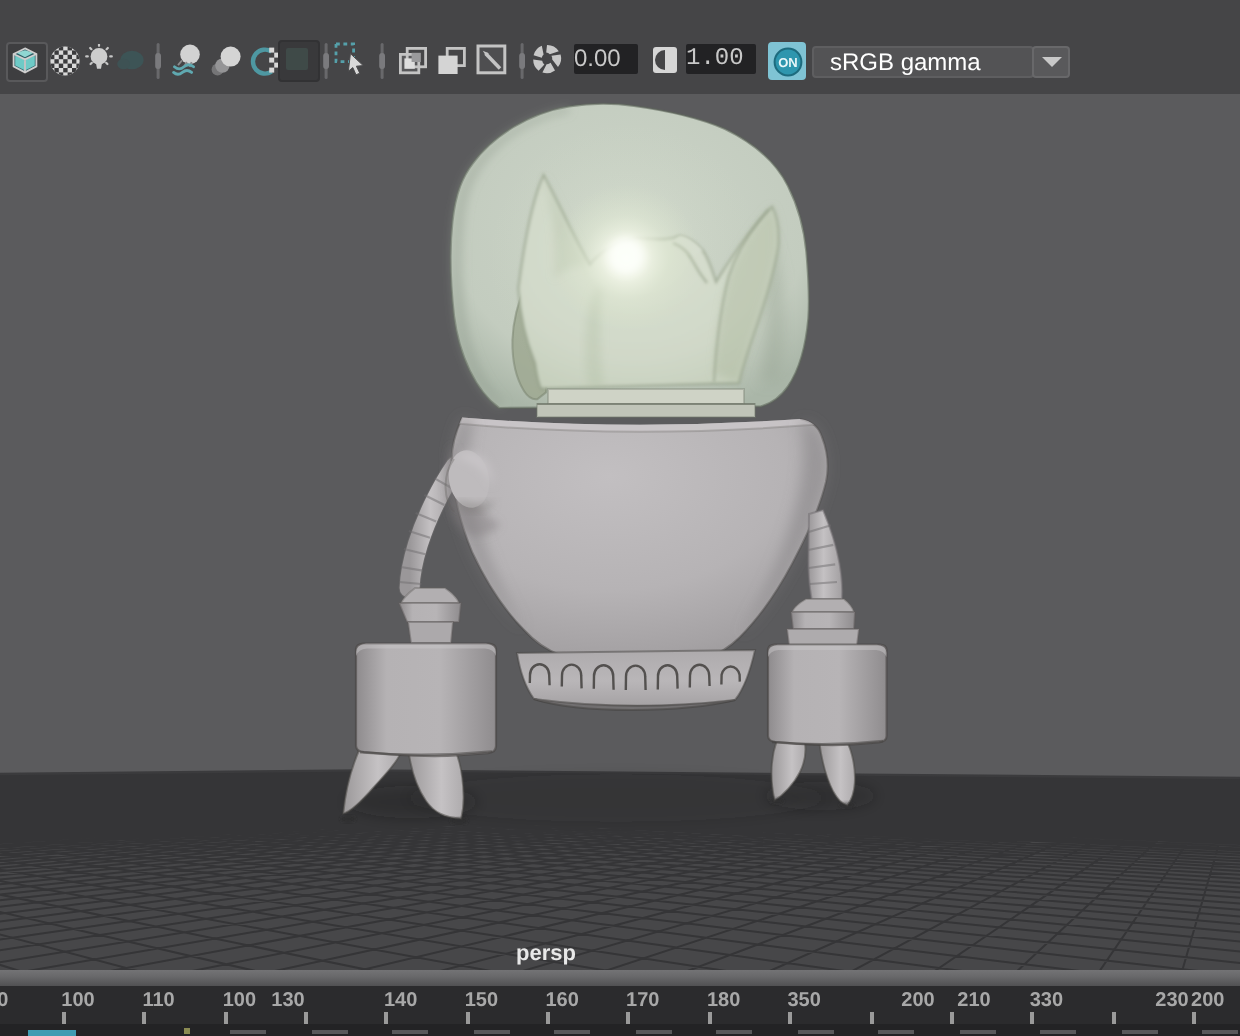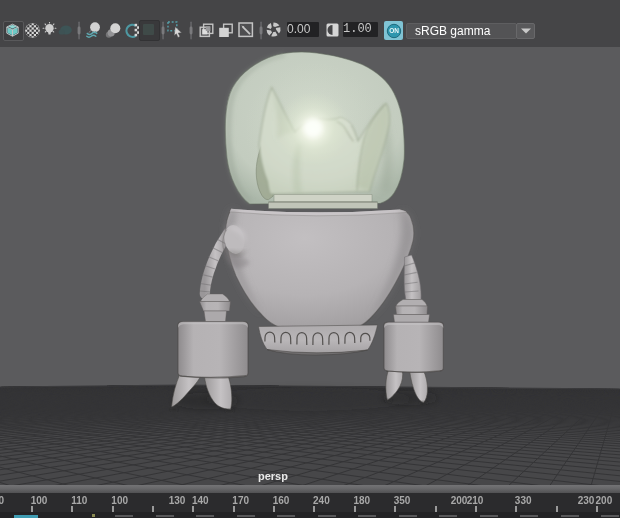--- a/index.html
+++ b/index.html
@@ -344,37 +344,37 @@
   </div>
 <div id="strip"></div>
 <div id="timeline">
     <div class="tnum" style="left:-1.4px">90</div>
     <div class="tnum" style="left:39.0px">100</div>
     <div class="tick" style="left:31.0px"></div>
     <div class="tnum" style="left:79.3px">110</div>
     <div class="tick" style="left:71.3px"></div>
     <div class="tnum" style="left:119.7px">100</div>
     <div class="tick" style="left:111.7px"></div>
-    <div class="tnum" style="left:177px">130</div>
+    <div class="tnum" style="left:144px">130</div>
     <div class="tick" style="left:152.0px"></div>
     <div class="tnum" style="left:200.3px">140</div>
     <div class="tick" style="left:192.3px"></div>
-    <div class="tnum" style="left:240.7px">170</div>
+    <div class="tnum" style="left:240.7px">150</div>
     <div class="tick" style="left:232.7px"></div>
     <div class="tnum" style="left:281.1px">160</div>
     <div class="tick" style="left:273.1px"></div>
-    <div class="tnum" style="left:321.4px">240</div>
+    <div class="tnum" style="left:321.4px">170</div>
     <div class="tick" style="left:313.4px"></div>
     <div class="tnum" style="left:361.8px">180</div>
     <div class="tick" style="left:353.8px"></div>
     <div class="tnum" style="left:402.1px">350</div>
     <div class="tick" style="left:394.1px"></div>
     <div class="tnum" style="left:459px">200</div>
     <div class="tick" style="left:434.5px"></div>
-    <div class="tnum" style="left:475px">210</div>
+    <div class="tnum" style="left:487px">210</div>
     <div class="tick" style="left:474.8px"></div>
     <div class="tnum" style="left:523.2px">330</div>
     <div class="tick" style="left:515.2px"></div>
     <div class="tnum" style="left:586px">230</div>
     <div class="tick" style="left:555.5px"></div>
     <div class="tnum" style="left:603.9px">200</div>
     <div class="tick" style="left:595.9px"></div>
     <div style="position:absolute;left:0;top:19px;width:620px;height:6px;background:#232325"></div>
     <div style="position:absolute;left:14px;top:22px;width:24px;height:3px;background:#3f9cb2"></div>
     <div style="position:absolute;left:115px;top:22px;width:18px;height:2px;background:#58585a"></div>

